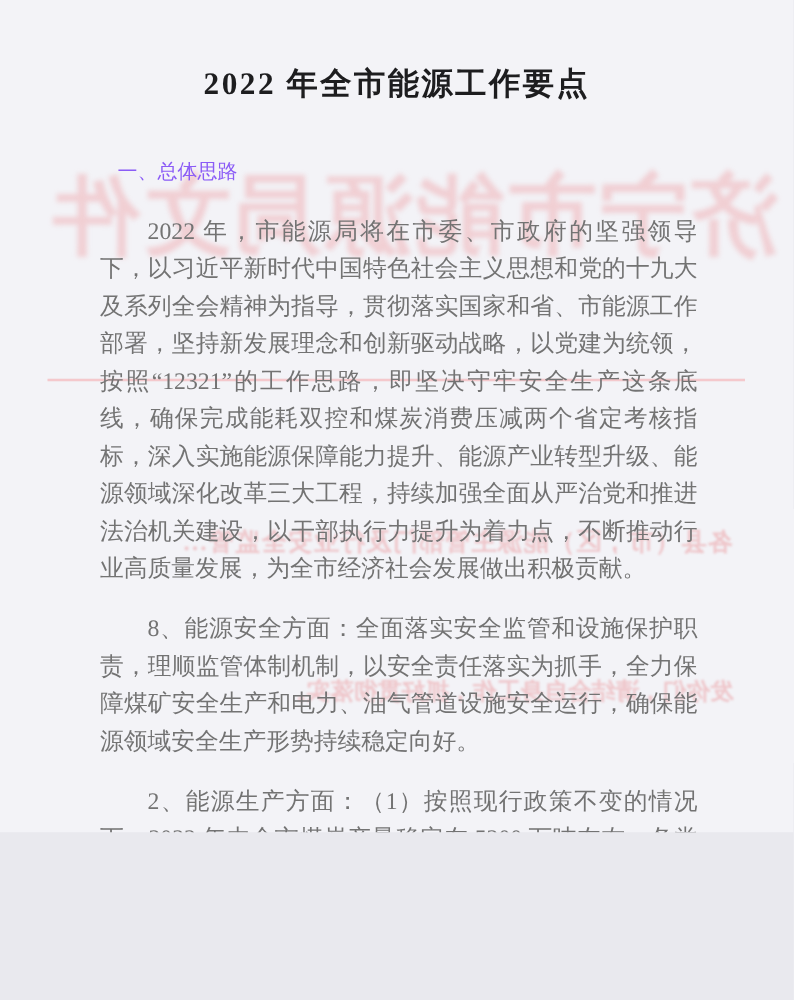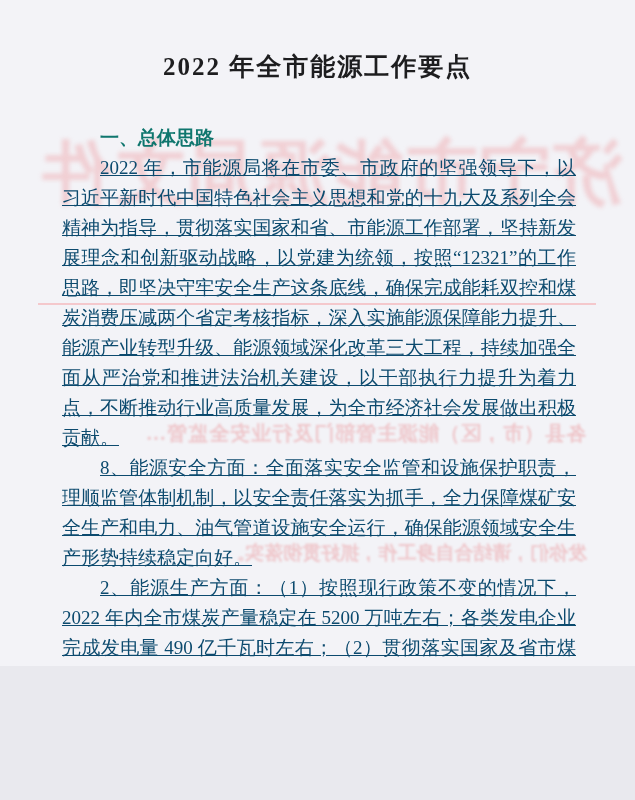--- a/index.html
+++ b/index.html
@@ -56,24 +56,24 @@
     font-size:25px; font-weight:700; letter-spacing:2px;
     color:#1d1d1f;
     margin:0;
   }
   .content {
     position:absolute; top:123px; left:62px; width:514px;
     font-size:19px; line-height:30px;
     text-align:justify;
   }
   .content h2 {
-    margin:0; font-size:19px; font-weight:700; line-height:30px; text-indent:2em;
-    color:#0f766e;
+    margin:0; font-size:16px; font-weight:400; line-height:30px; text-indent:2em;
+    color:#8b5cf6;
   }
-  .content p { margin:0; text-indent:2em; color:#0c4a6e;text-decoration:underline; }
+  .content p { margin:18px; text-indent:2em; color:#737373; }
   .page-number {
     position:absolute; left:72px; top:765px;
     font-size:16px; letter-spacing:3px; color:#333;
   }
 </style>
 </head>
 <body>
 
 <div class="paper">
 

